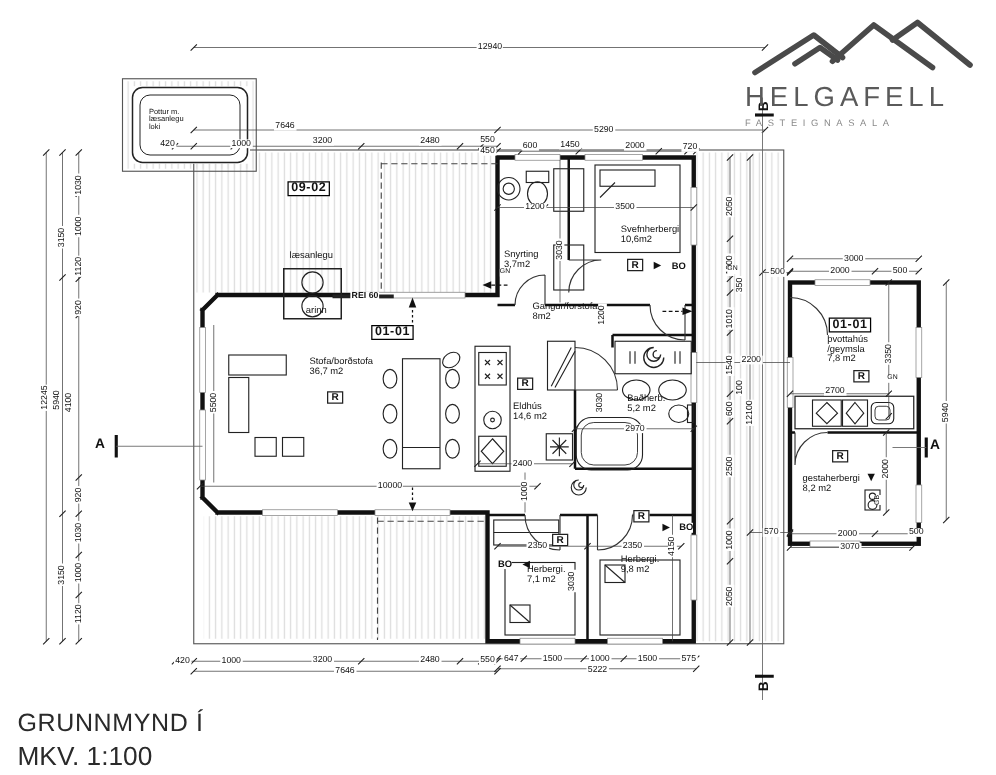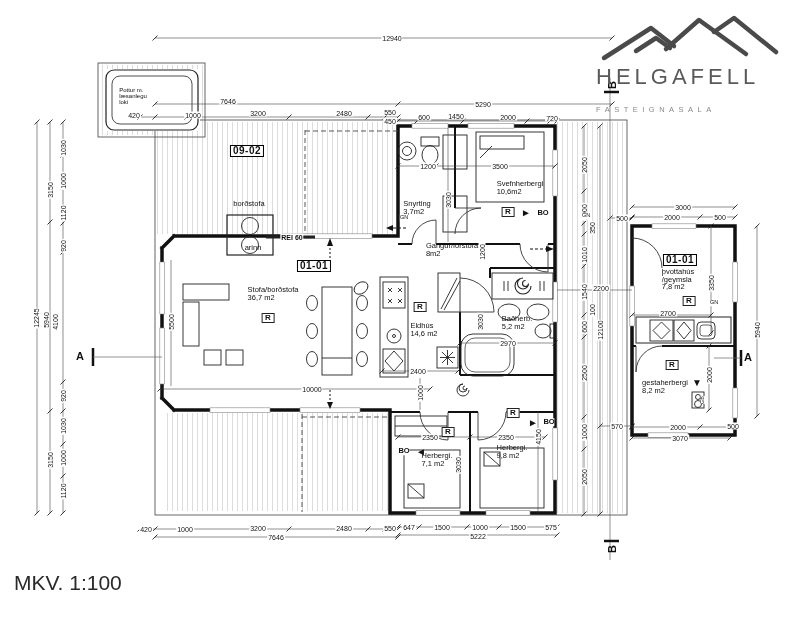--- a/index.html
+++ b/index.html
@@ -13,21 +13,21 @@
   .t-tn{font-size:6px;line-height:1.15;text-align:left;background:#fff;}
   .t-ub{font-size:10px;font-weight:bold;border:1.4px solid #000;background:#fff;padding:0 2px;letter-spacing:.5px;}
   .t-rb{font-size:8px;font-weight:bold;border:1px solid #222;background:#fff;padding:0 2.5px;line-height:1.25;}
   .t-mk{font-size:11px;font-weight:bold;}
   .t-bo{font-size:7.5px;font-weight:bold;background:#fff;}
   .t-aw{font-size:10px;color:#000;}
   .t-gn{font-size:5.5px;color:#222;background:#fff;}
   .t-rei{font-size:7px;font-weight:bold;background:#fff;padding:0 1px;}
   #brand{position:absolute;left:596px;top:4px;width:194px;text-align:left;}
   #brand .nm{font-size:22px;letter-spacing:4px;color:#5a5a5a;margin-top:-2px;}
-  #brand .tg{font-size:7.5px;letter-spacing:4.5px;color:#8a8a8a;margin-top:15px;}
+  #brand .tg{font-size:7.5px;letter-spacing:4.5px;color:#8a8a8a;margin-top:3px;}
   #titleblock{position:absolute;left:14px;top:568px;color:#2a2a2a;}
   #titleblock .l1{font-size:20px;letter-spacing:.5px;}
   #titleblock .l2{font-size:21px;margin-top:3px;}
 </style>
 </head>
 <body>
 
 <div id="canvas">
 
   <svg class="lines" width="797" height="620" viewBox="0 0 797 620">
@@ -337,21 +337,21 @@
 5,2 m2</span>
       <span class="t-rm" style="left: 678px; top: 279px;">þvottahús
 /geymsla
 7,8 m2</span>
       <span class="t-rm" style="left: 665px; top: 386px;">gestaherbergi
 8,2 m2</span>
       <span class="t-rm" style="left: 437px; top: 459px;">Herbergi.
 7,1 m2</span>
       <span class="t-rm" style="left: 512px; top: 451px;">Herbergi.
 9,8 m2</span>
-      <span class="t-rm" style="left: 249px; top: 204px;">borðstofa</span>
+      <span class="t-rm" style="left: 249px; top: 204px;">læsanlegu</span>
       <span class="t-rm" style="left: 253px; top: 248px;">arinn</span>
       <span class="t-tn" style="left: 133px; top: 96px;">Pottur m.
 læsanlegu
 loki</span>
       <span class="t-rei" style="left: 292px; top: 237px;">REI 60</span>
       <span class="t-ub" style="left: 247px; top: 151px;">09-02</span>
       <span class="t-ub" style="left: 314px; top: 266px;">01-01</span>
       <span class="t-ub" style="left: 680px; top: 260px;">01-01</span>
       <span class="t-rb" style="left: 268px; top: 318px;">R</span>
       <span class="t-rb" style="left: 420px; top: 307px;">R</span>
@@ -384,15 +384,16 @@
         <path d="M40,47 L60,34 L74,44"></path>
         <path d="M70,45 L103,16 L150,50"></path>
         <path d="M118,28 L138,14 L180,48"></path>
       </g>
     </svg>
     <div class="nm">HELGAFELL</div>
     <div class="tg">FASTEIGNASALA</div>
   </div>
 
   <div id="titleblock">
+    <div class="l1">GRUNNMYND Í</div>
     <div class="l2">MKV. 1:100</div>
   </div>
 </div>
 
 </body></html>

